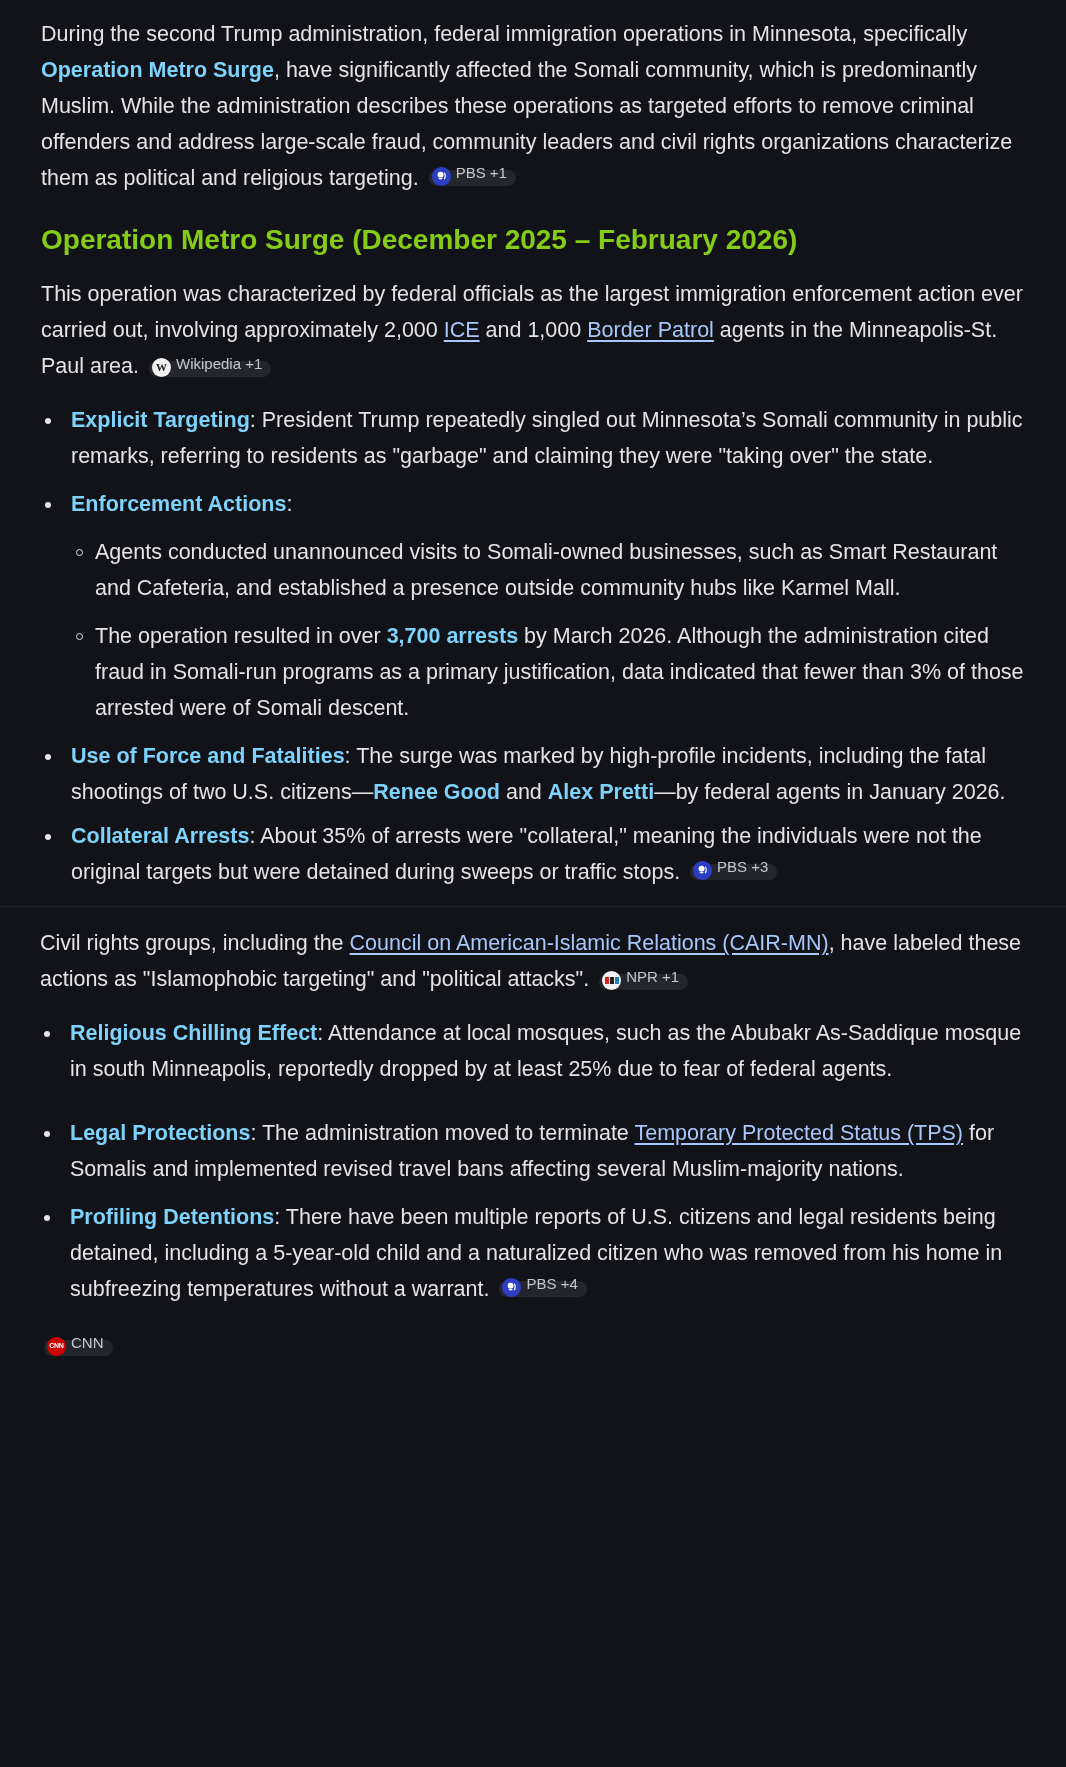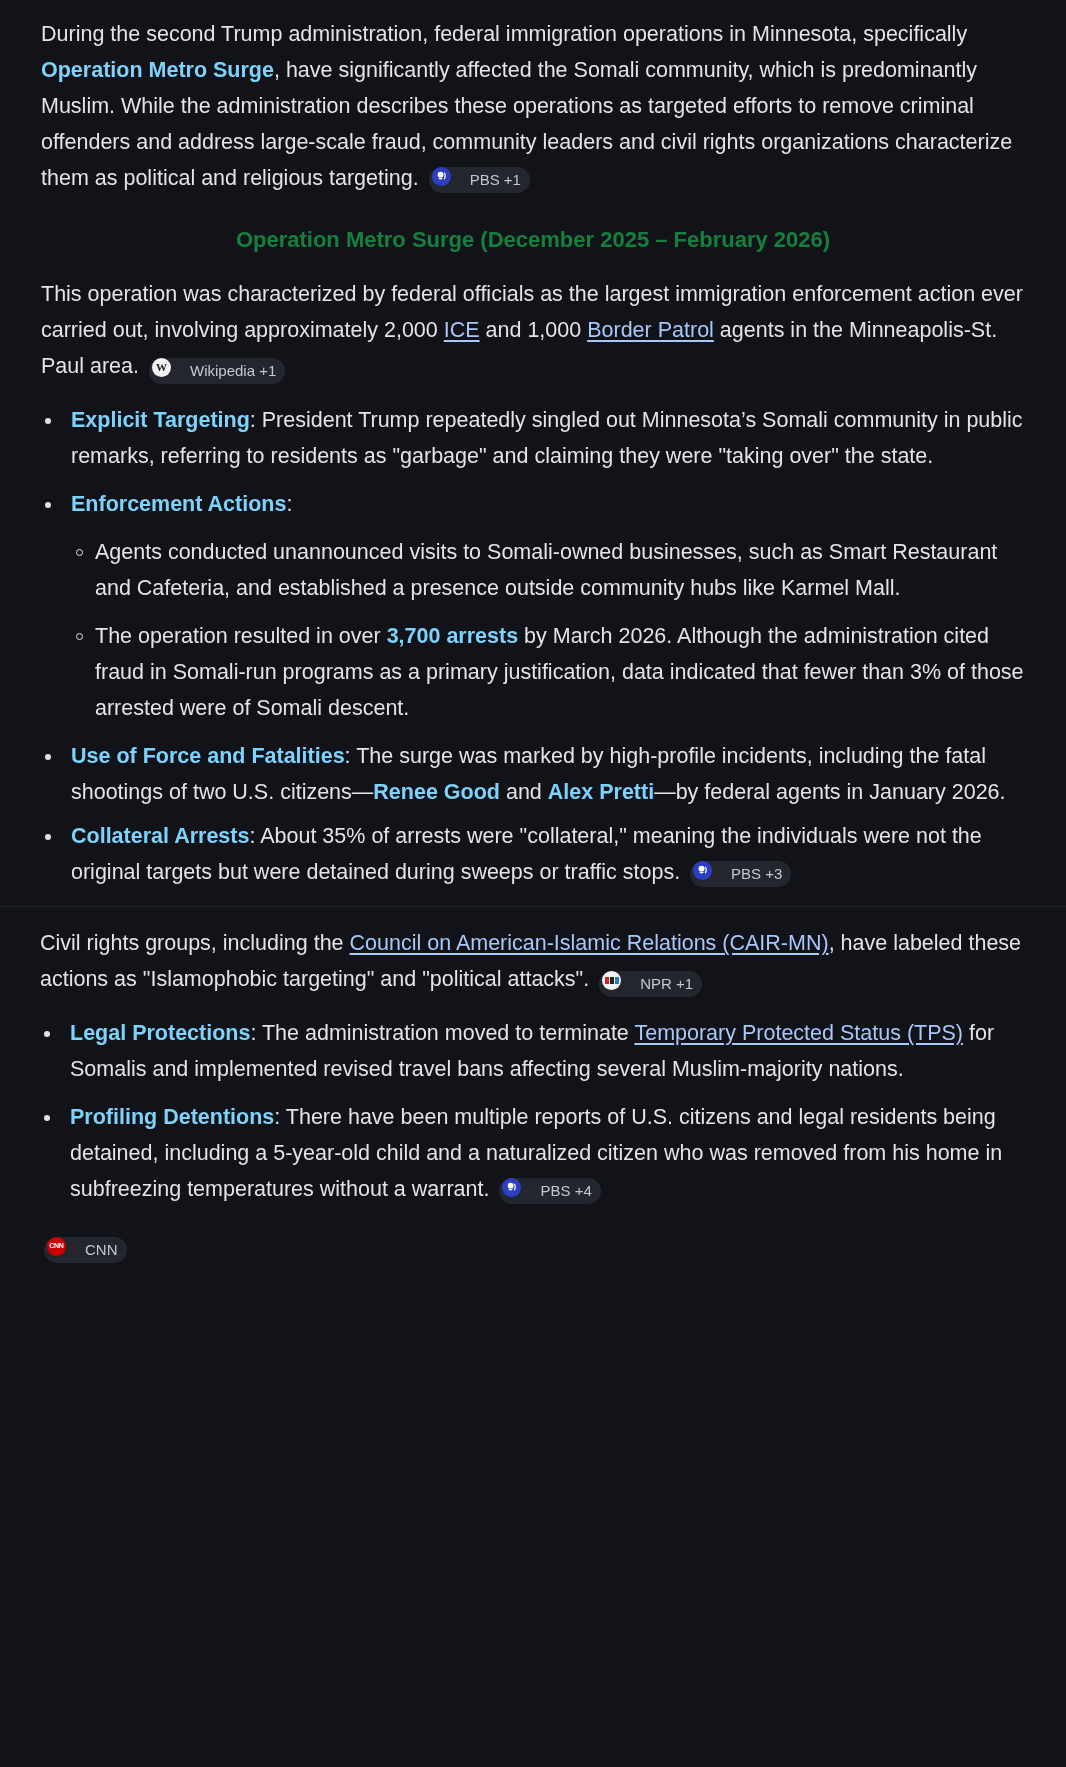--- a/index.html
+++ b/index.html
@@ -26,26 +26,25 @@
       font-weight: bold;
       color: #7dd3fc;
     }
     a.link {
       color: #a8c7fa;
       text-decoration: underline;
       text-decoration-color: #a8c7fa;
       text-underline-offset: 3px;
     }
     h2 {
-      font-size: 22px;
+      font-size: 28px;
       font-weight: bold;
       margin: 0;
-      color: #15803d;
+      color: #84cc16;
       line-height: 36px;
-      text-align: center;
     }
     ul {
       margin: 0;
       padding: 0;
       list-style: none;
     }
     li.l1 {
       position: relative;
       padding-left: 30px;
     }
@@ -68,23 +67,23 @@
       position: absolute;
       left: 5px;
       top: 15px;
       width: 5px;
       height: 5px;
       border-radius: 50%;
       border: 1.5px solid #e3e3e8;
     }
     .chip {
       display: inline-flex;
-      align-items: flex-start;
-      gap: 19px;
-      height: 26px;
+      align-items: flex-end;
+      gap: 5px;
+      height: 16px;
       padding: 0 9px 0 3px;
       border-radius: 13px;
       background: #24262d;
       color: #c4c6cf;
       font-size: 15px;
       line-height: 26px;
       vertical-align: 2px;
       margin-left: 4px;
       cursor: pointer;
     }
@@ -186,21 +185,24 @@
       <span class="ic npr">
         <span style="background:#d62021"></span>
           <span style="background:#222"></span>
           <span style="background:#237bbd"></span>
       </span>
       <span>NPR +1</span>
     </span>
   </p>
 
   <ul style="margin-top:18px;">
-    <li class="l1" style="margin-top:0;">
+    <li class="l1">
+      <strong>Religious Chilling Effect</strong><span>: Attendance at local mosques, such as the Abubakr As-Saddique mosque in south Minneapolis, reportedly dropped by at least 25% due to fear of federal agents.</span>
+    </li>
+    <li class="l1" style="margin-top:28px;">
       <strong>Legal Protections</strong><span>: The administration moved to terminate </span><a class="link">Temporary Protected Status (TPS)</a><span> for Somalis and implemented revised travel bans affecting several Muslim-majority nations.</span>
     </li>
     <li class="l1" style="margin-top:12px;">
       <strong>Profiling Detentions</strong><span>: There have been multiple reports of U.S. citizens and legal residents being detained, including a 5-year-old child and a naturalized citizen who was removed from his home in subfreezing temperatures without a warrant.</span>
       <span class="chip">
         <span class="ic pbs">
           <svg width="13" height="13" viewBox="0 0 14 14">
               <circle cx="6" cy="5" r="3.2" fill="#fff"></circle>
               <path d="M3.5 8.5 Q6 12 8.5 8.5 Z" fill="#fff"></path>
               <path d="M10 3 q2 3 0 7" stroke="#fff" stroke-width="1.3" fill="none"></path>

